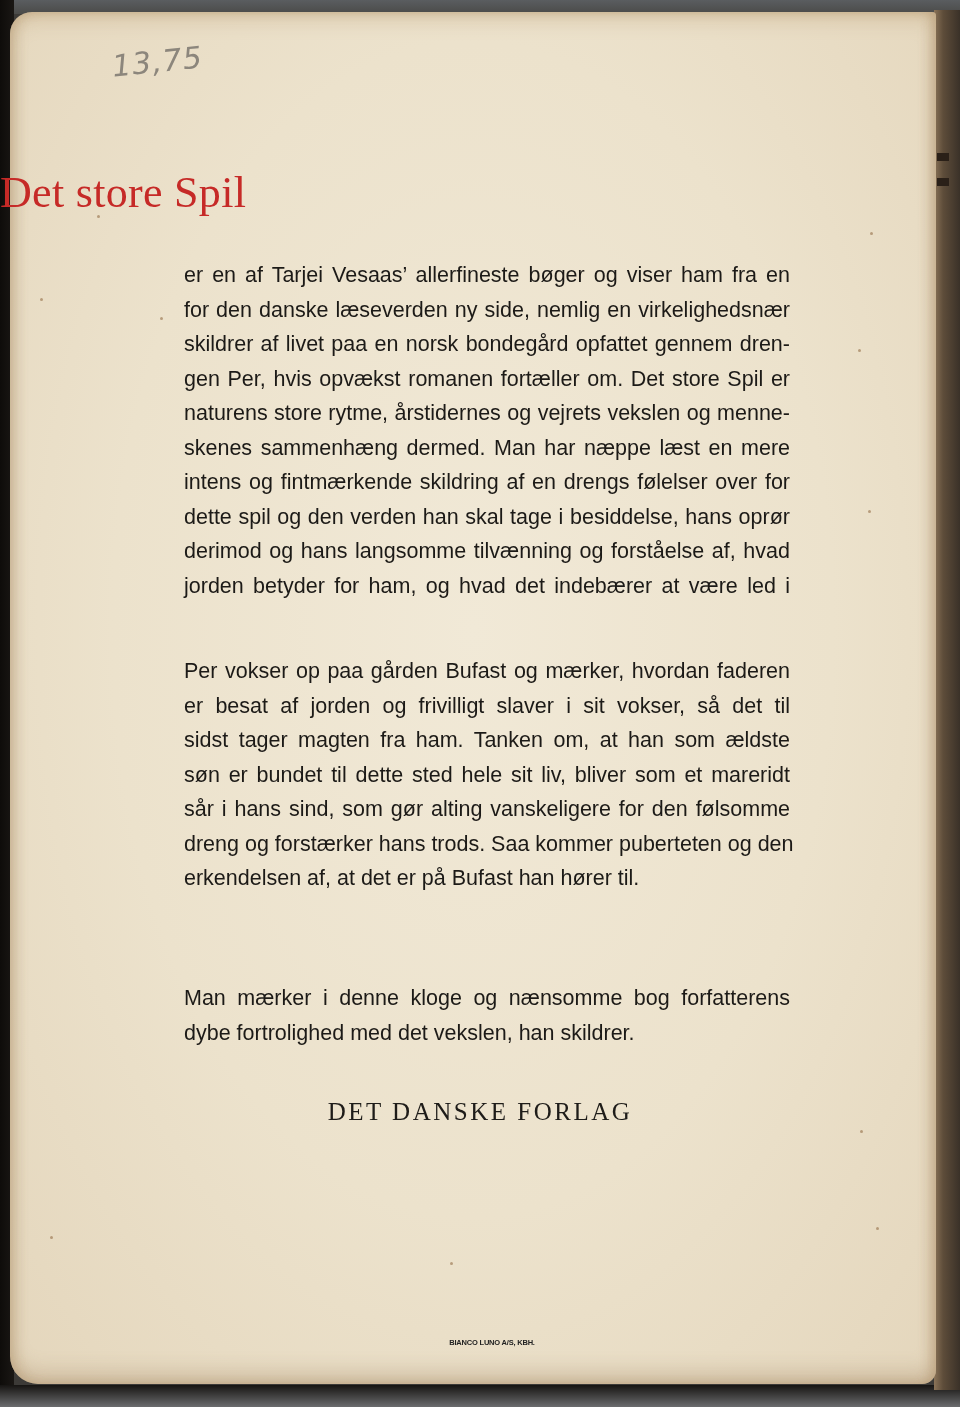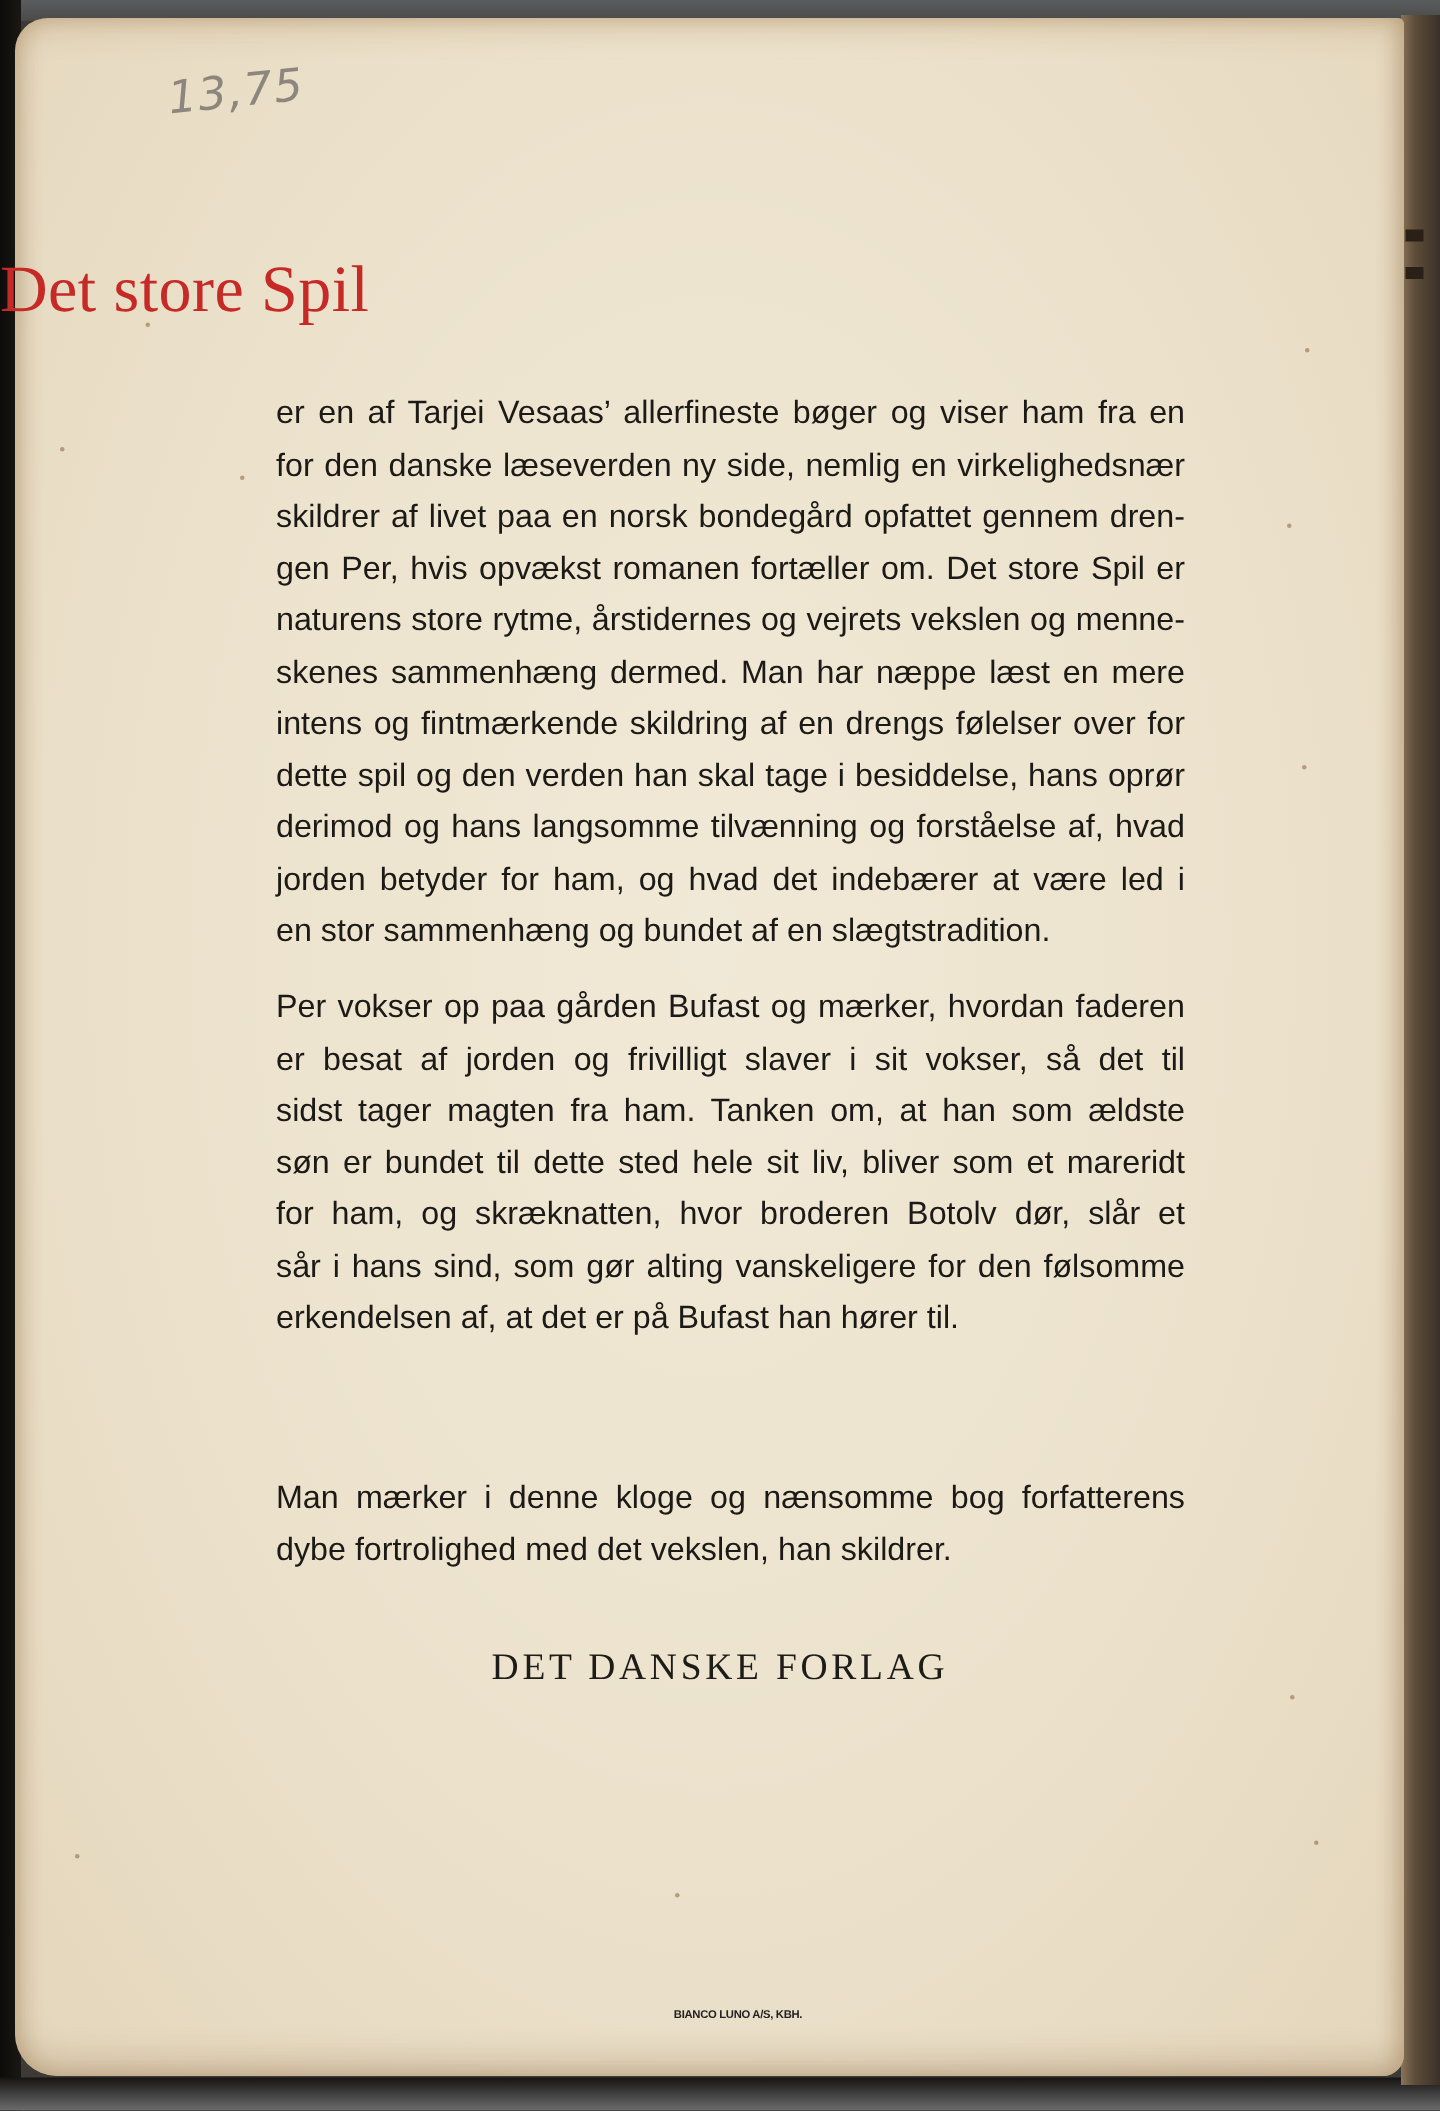--- a/index.html
+++ b/index.html
@@ -104,30 +104,29 @@
   <span class="line">er en af Tarjei Vesaas’ allerfineste bøger og viser ham fra en</span>
   <span class="line">for den danske læseverden ny side, nemlig en virkelighedsnær</span>
   <span class="line">skildrer af livet paa en norsk bondegård opfattet gennem dren-</span>
   <span class="line">gen Per, hvis opvækst romanen fortæller om. Det store Spil er</span>
   <span class="line">naturens store rytme, årstidernes og vejrets vekslen og menne-</span>
   <span class="line">skenes sammenhæng dermed. Man har næppe læst en mere</span>
   <span class="line">intens og fintmærkende skildring af en drengs følelser over for</span>
   <span class="line">dette spil og den verden han skal tage i besiddelse, hans oprør</span>
   <span class="line">derimod og hans langsomme tilvænning og forståelse af, hvad</span>
   <span class="line">jorden betyder for ham, og hvad det indebærer at være led i</span>
-  <span class="line last">en stor sammenhæng og bundet af en slægtstradition.</span>
 </div>
 
 <div class="body-text p2">
   <span class="line">Per vokser op paa gården Bufast og mærker, hvordan faderen</span>
   <span class="line">er besat af jorden og frivilligt slaver i sit vokser, så det til</span>
   <span class="line">sidst tager magten fra ham. Tanken om, at han som ældste</span>
   <span class="line">søn er bundet til dette sted hele sit liv, bliver som et mareridt</span>
-  <span class="line">for ham, og skræknatten, hvor broderen Botolv dør, slår et</span>
   <span class="line">sår i hans sind, som gør alting vanskeligere for den følsomme</span>
+  <span class="line">dreng og forstærker hans trods. Saa kommer puberteten og den</span>
   <span class="line last">erkendelsen af, at det er på Bufast han hører til.</span>
 </div>
 
 <div class="body-text p3">
   <span class="line">Man mærker i denne kloge og nænsomme bog forfatterens</span>
   <span class="line last">dybe fortrolighed med det vekslen, han skildrer.</span>
 </div>
 
 <div class="publisher">DET DANSKE FORLAG</div>
 

